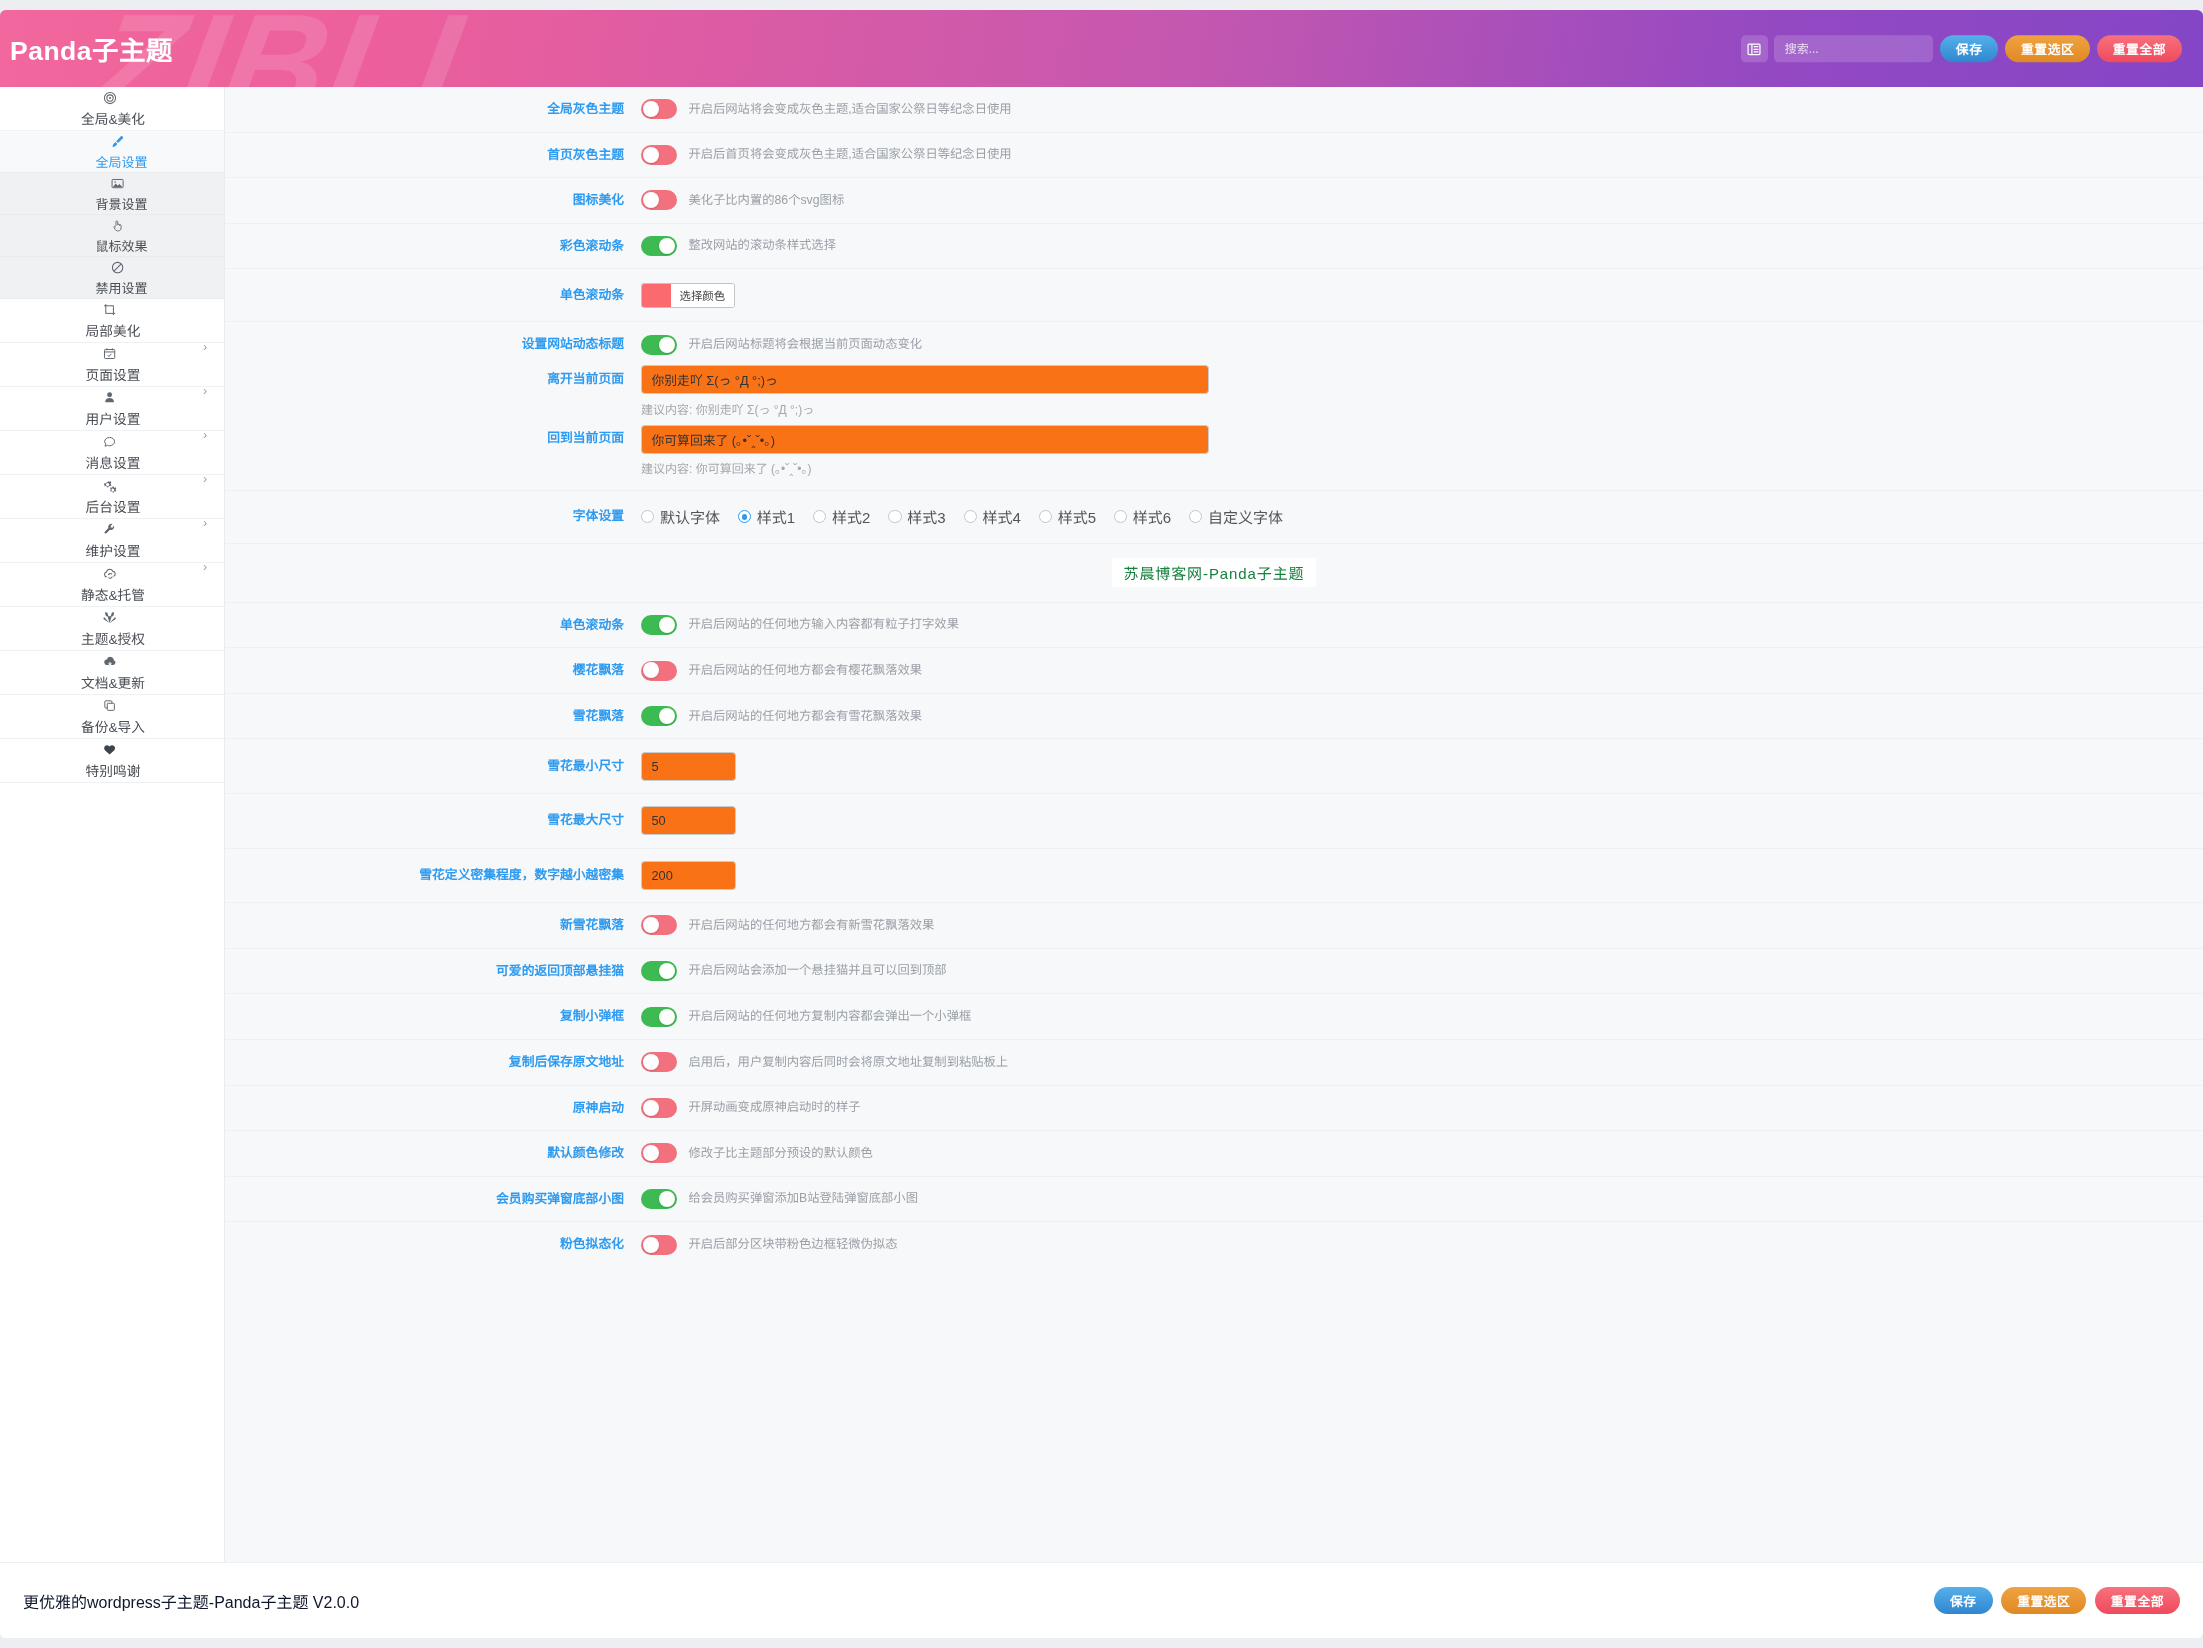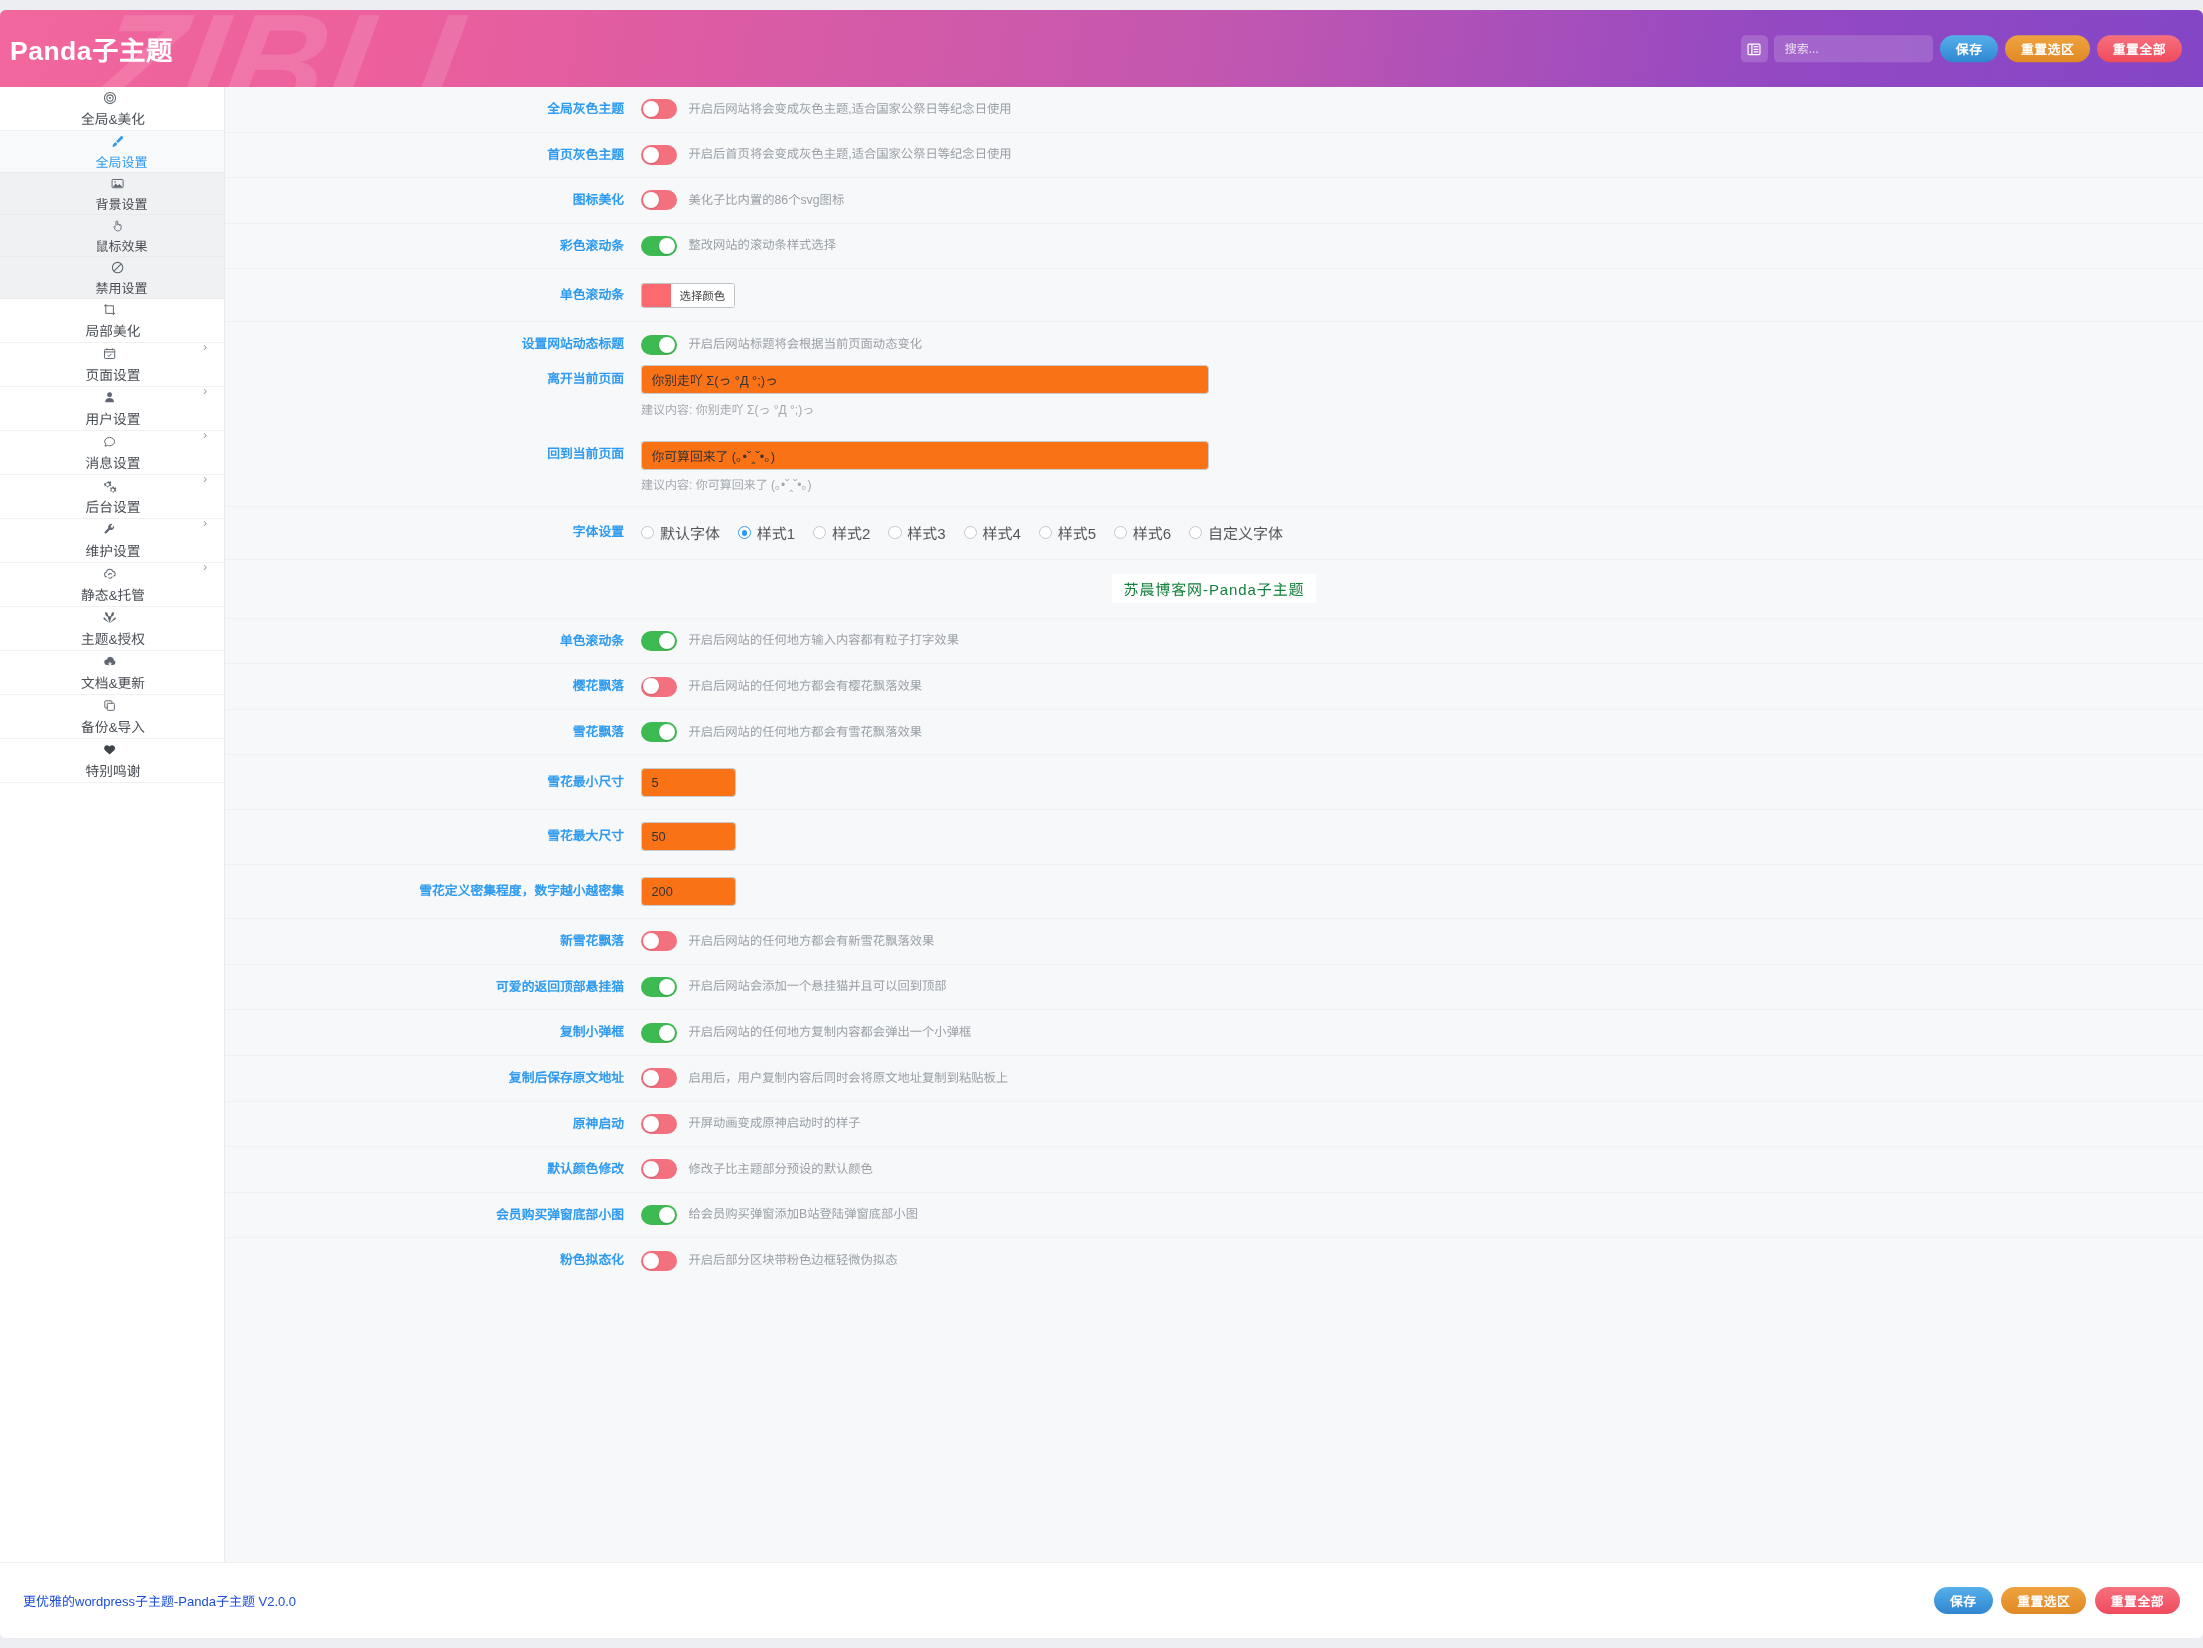--- a/index.html
+++ b/index.html
@@ -303,22 +303,22 @@
     left: 0; top: 1563px;
     width: 2203px; height: 75px;
     background: #fff;
     border-radius: 0 0 5.7px 5.7px;
     display: flex;
     align-items: center;
     padding: 0 23px;
     box-shadow: 0 -0.9px 0 #edeff1;
   }
   .footer-text {
-    font-size: 13px;
-    color: #1d4ed8;
+    font-size: 16px;
+    color: #0f172a;
   }
   .footer-btns {
     margin-left: auto;
     display: flex; gap: 8.5px;
   }
 </style>
 </head>
 <body>
 
 <div class="app">
@@ -584,21 +584,21 @@
         </div>
 
         <div class="row-sub" style="margin-top:10.4px;">
           <div class="row-label">离开当前页面</div>
           <div class="stack">
             <input class="txt-input txt-wide" type="text" value="你别走吖 Σ(っ °Д °;)っ" style="">
             <span class="hint">建议内容: 你别走吖 Σ(っ °Д °;)っ</span>
           </div>
         </div>
 
-        <div class="row-sub" style="margin-top:24px;">
+        <div class="row-sub" style="margin-top:8px;">
           <div class="row-label">回到当前页面</div>
           <div class="stack">
             <input class="txt-input txt-wide" type="text" value="你可算回来了 (｡•ˇ‸ˇ•｡)" style="">
             <span class="hint">建议内容: 你可算回来了 (｡•ˇ‸ˇ•｡)</span>
           </div>
         </div>
       </div>
 
       <div class="row" style="min-height:53px;">
         <div class="row-label">字体设置</div>

